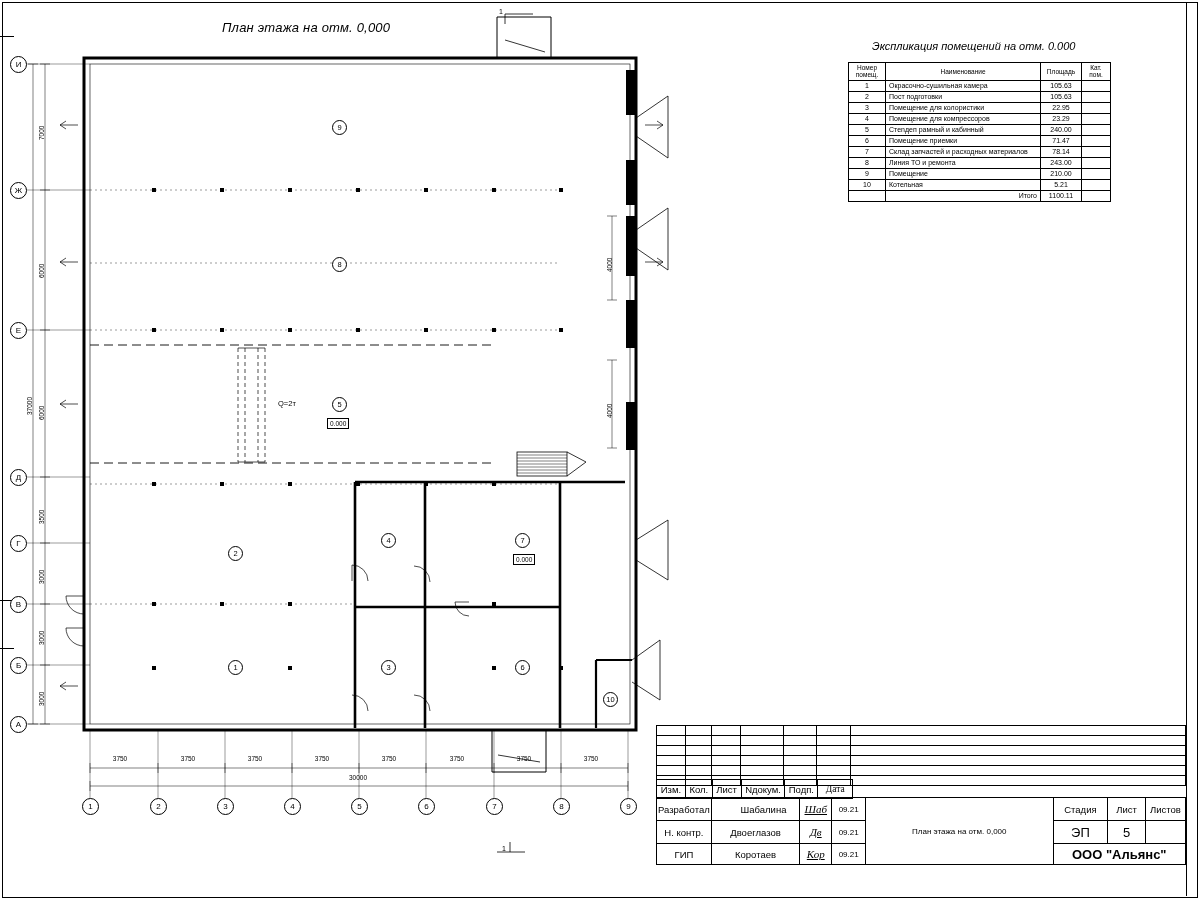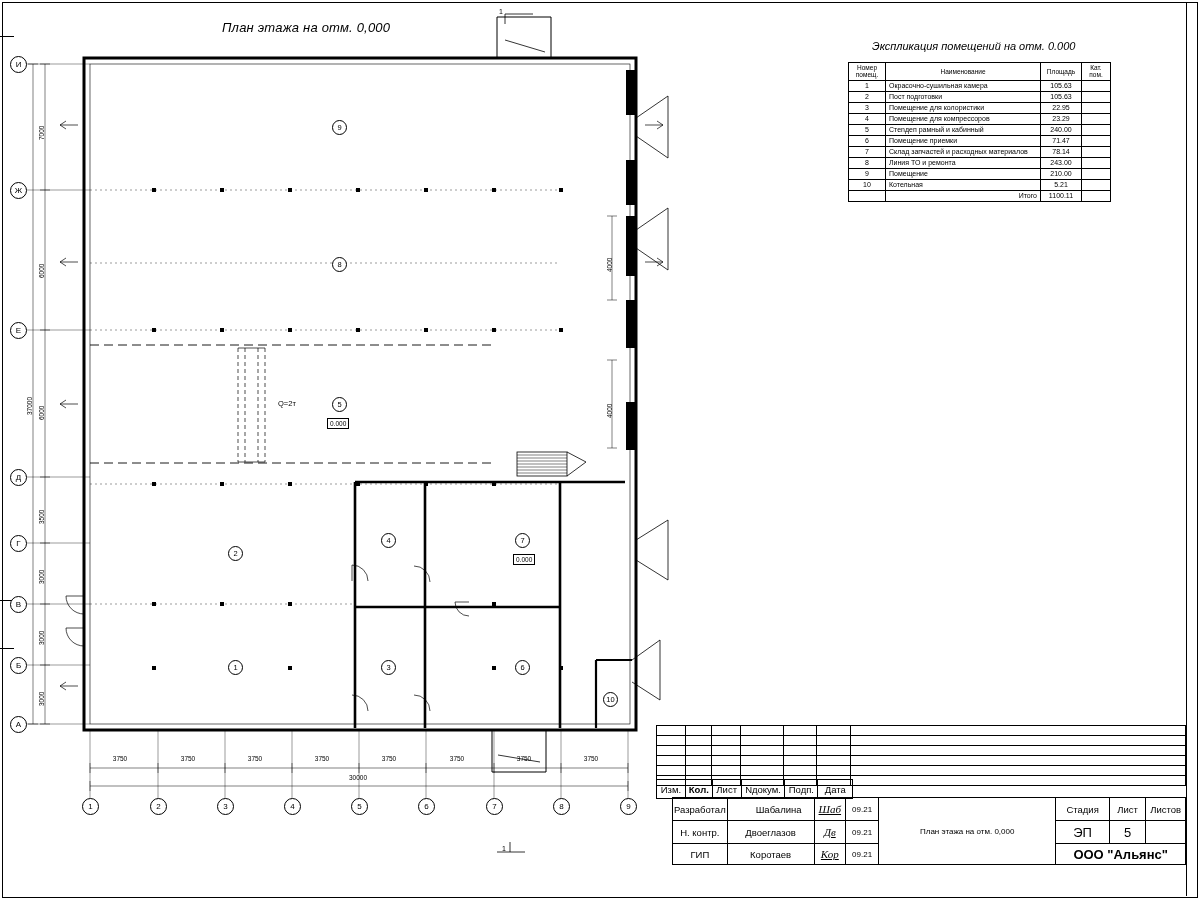--- a/index.html
+++ b/index.html
@@ -502,31 +502,31 @@
             <td></td>
             <td></td>
       </tr>
     </tbody>
       </table>
 
     <table style="position:absolute;left:0;top:54px;">
       <tbody>
           <tr>
         <td class="lbl" style="width:28px;height:18px;">Изм.</td>
-        <td class="lbl" style="width:26px;font-weight:bold;">Кол.</td>
+        <td class="lbl" style="width:26px;">Кол.</td>
         <td class="lbl" style="width:28px;">Лист</td>
         <td class="lbl" style="width:43px;">Nдокум.</td>
         <td class="lbl" style="width:32px;">Подп.</td>
-        <td class="lbl" style="width:34px;">Дата</td>
+        <td class="lbl" style="width:34px;font-family:Liberation Serif, serif;">Дата</td>
         <td style="width:339px;border:none;"></td>
       </tr>
     </tbody>
       </table>
 
-    <table style="position:absolute;left:0;top:72px;margin-left:16px;">
+    <table style="position:absolute;left:0;top:72px;">
       <tbody>
           <tr>
         <td class="lbl left-al" style="width:54px;height:22px;">Разработал</td>
         <td class="lbl left-al" style="width:74px;padding-left:16px;">Шабалина</td>
         <td class="sign" style="width:32px;">Шаб</td>
         <td class="small" style="width:34px;">09.21</td>
         <td rowspan="3" style="width:203px;">
           <span class="small">План этажа на отм. 0,000</span>
         </td>
         <td style="width:56px;height:22px;" class="lbl">Стадия</td>

